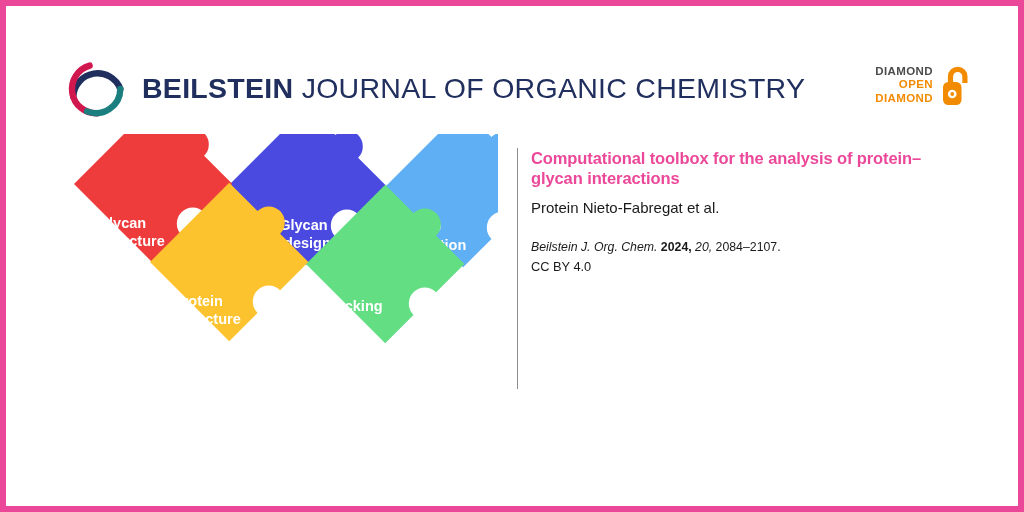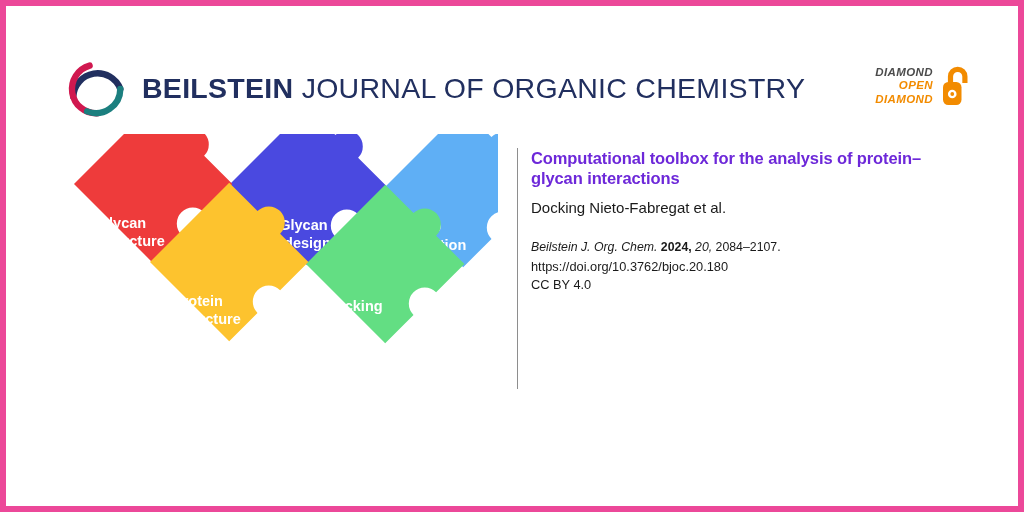--- a/index.html
+++ b/index.html
@@ -45,23 +45,21 @@
   }
   #masthead-wordmark .wm-strong { font-weight: bold; }
   #masthead-wordmark .wm-light  { font-weight: normal; }
 
   
   #oa-badge {
     position: absolute;
     right: 48px;
     top: 59px;
     display: flex;
-    align-items: center;
     gap: 7px;
-    font-style: italic;
   }
   #oa-text {
     text-align: right;
     line-height: 1.16;
     font-size: 11.5px;
     font-weight: bold;
     letter-spacing: 0.035em;
   }
   #oa-text .oa-diamond { color: #4b4b4b; display: block; }
   #oa-text .oa-open    { color: #f28b00; display: block; }
@@ -95,21 +93,21 @@
   }
 
   
   #article {
     position: absolute;
     left: 525px;
     top: 142px;
     width: 432px;
   }
   #article-title {
-    color: #6d28d9;
+    color: #ec4899;
     font-weight: bold;
     font-size: 16.5px;
     line-height: 1.22;
     margin: 0 0 11px 0;
     letter-spacing: -0.1px;
   }
   #article-authors {
     color: #1a1a1a;
     font-size: 15px;
     line-height: 1.25;
@@ -239,23 +237,22 @@
         <text class="piece-label" x="140" y="190" font-size="14.5">3D structure</text>
       </g>
     </svg>
   </div>
 
   <div id="divider"></div>
 
   <div id="article">
     <h1 id="article-title">Computational toolbox for the analysis of protein–glycan interactions</h1>
 
-    <div id="article-authors">Docking Nieto-Fabregat et al.</div>
+    <div id="article-authors">Protein Nieto-Fabregat et al.</div>
 
     <div id="article-citation">
       <span class="cit-journal">Beilstein J. Org. Chem.</span> <span class="cit-year">2024,</span> <span class="cit-volume">20,</span> <span class="cit-pages">2084–2107.</span>
     </div>
 
-    <div id="article-doi">https://doi.org/10.3762/bjoc.20.180</div>
     <div id="article-license">CC BY 4.0</div>
   </div>
 
 </div>
 
 </body></html>

